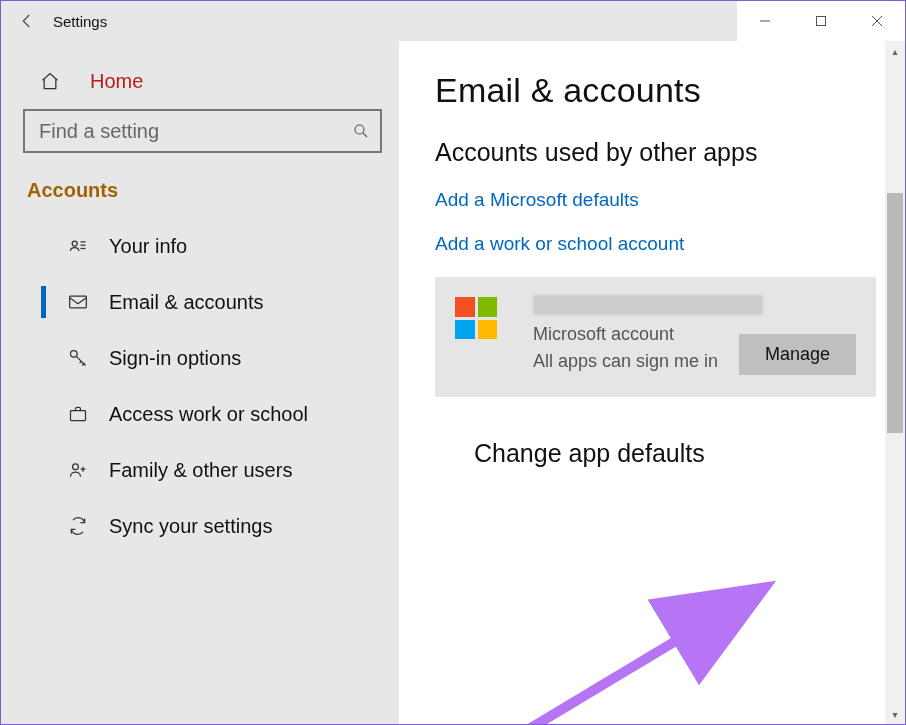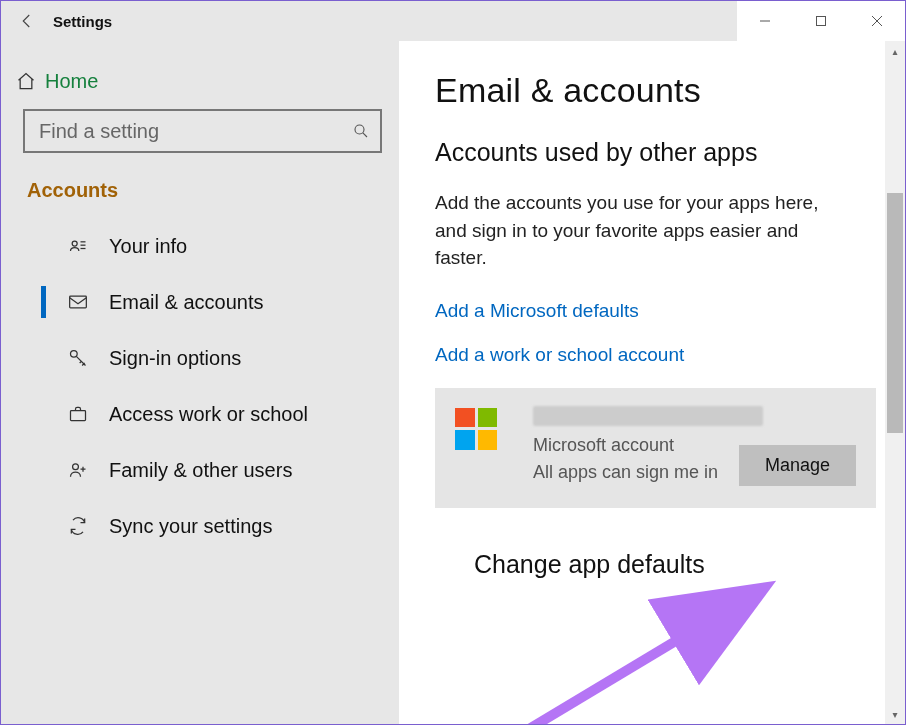--- a/index.html
+++ b/index.html
@@ -7,21 +7,20 @@
   .window {
     width: 906px; height: 725px;
     border: 1px solid #7a5fcf;
     display: flex; flex-direction: column;
     background: #fff; position: relative;
   }
   .titlebar {
     height: 40px; display: flex; align-items: center;
     background: #e7e7e7; flex-shrink: 0;
     border-bottom: 0;
-    font-weight: bold;
   }
   .back-btn {
     width: 52px; height: 100%; display: flex; align-items: center; justify-content: center;
     color: #444;
   }
   .title-text { font-size: 15px; color: #111; }
   .win-controls {
     margin-left: auto; display: flex; height: 100%;
     background: #fff;
   }
@@ -29,21 +28,21 @@
     width: 56px; height: 100%; display: flex; align-items: center; justify-content: center;
     color: #555;
   }
   .body { flex: 1; display: flex; min-height: 0; }
   .sidebar {
     width: 398px; background: #e7e7e7; padding: 12px 0 0 0;
     display: flex; flex-direction: column; flex-shrink: 0;
   }
   .home-row {
     height: 56px; display: flex; align-items: center;
-    padding-left: 14px; gap: 8px; font-size: 20px; color: #15803d;
+    padding-left: 38px; gap: 29px; font-size: 20px; color: #b91c1c;
   }
   .search-wrap { padding: 0 17px 12px 22px; }
   .search-box {
     width: 100%; height: 44px; border: 2px solid #777; background: #e7e7e7;
     display: flex; align-items: center; padding: 0 10px 0 14px;
   }
   .search-input {
     flex: 1; background: transparent; border: none; outline: none;
     font-size: 20px; color: #333;
   }
@@ -220,21 +219,20 @@
           </span>
           <span>Sync your settings</span>
         </div>
       </div>
     </div>
 
     <div class="content">
       <div class="content-inner">
         <h1 class="page-title">Email &amp; accounts</h1>
         <h2 class="section">Accounts used by other apps</h2>
-        <p class="desc">Add the accounts you use for your apps here, and sign in to your favorite apps easier and faster.</p>
         <a class="action-link" href="#">Add a Microsoft defaults</a>
         <a class="action-link" href="#">Add a work or school account</a>
 
         <div class="account-card">
           <div class="acct-row">
             <div class="ms-logo">
                 <span></span>
                 <span></span>
                 <span></span>
                 <span></span>

